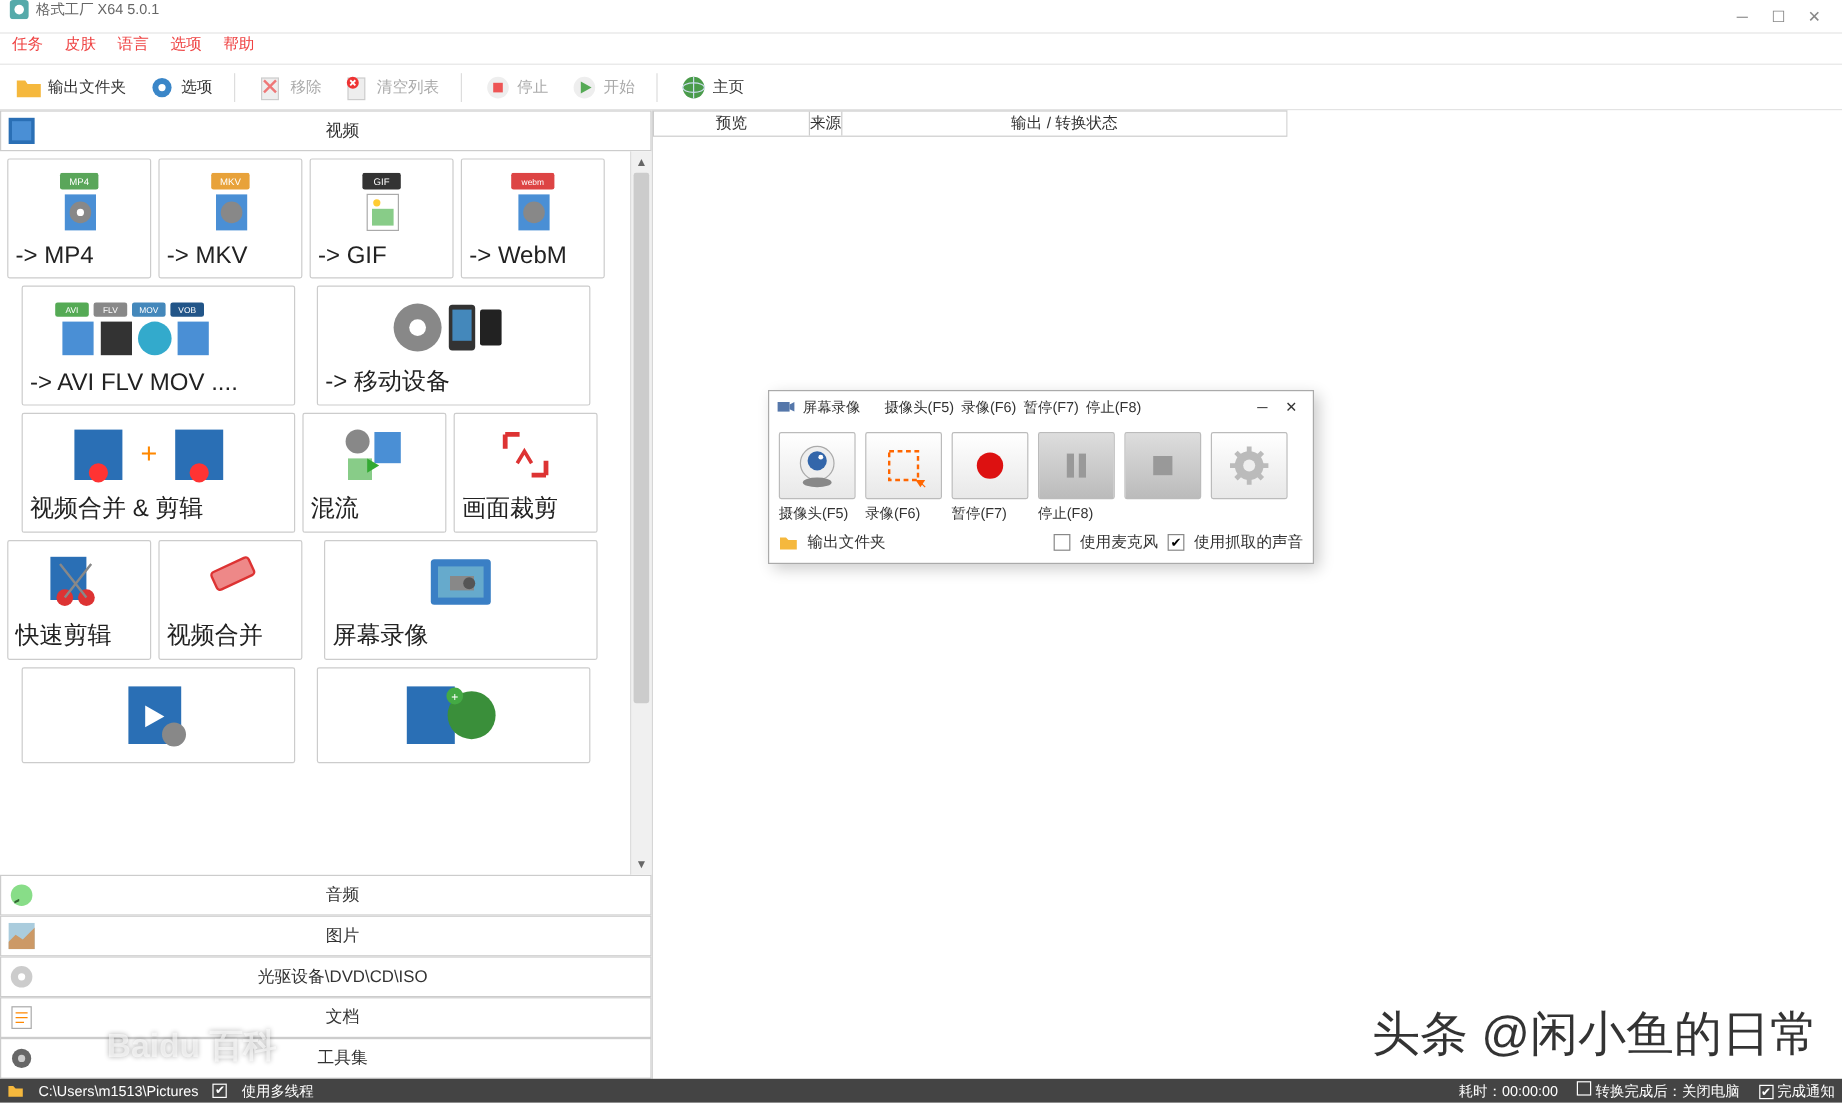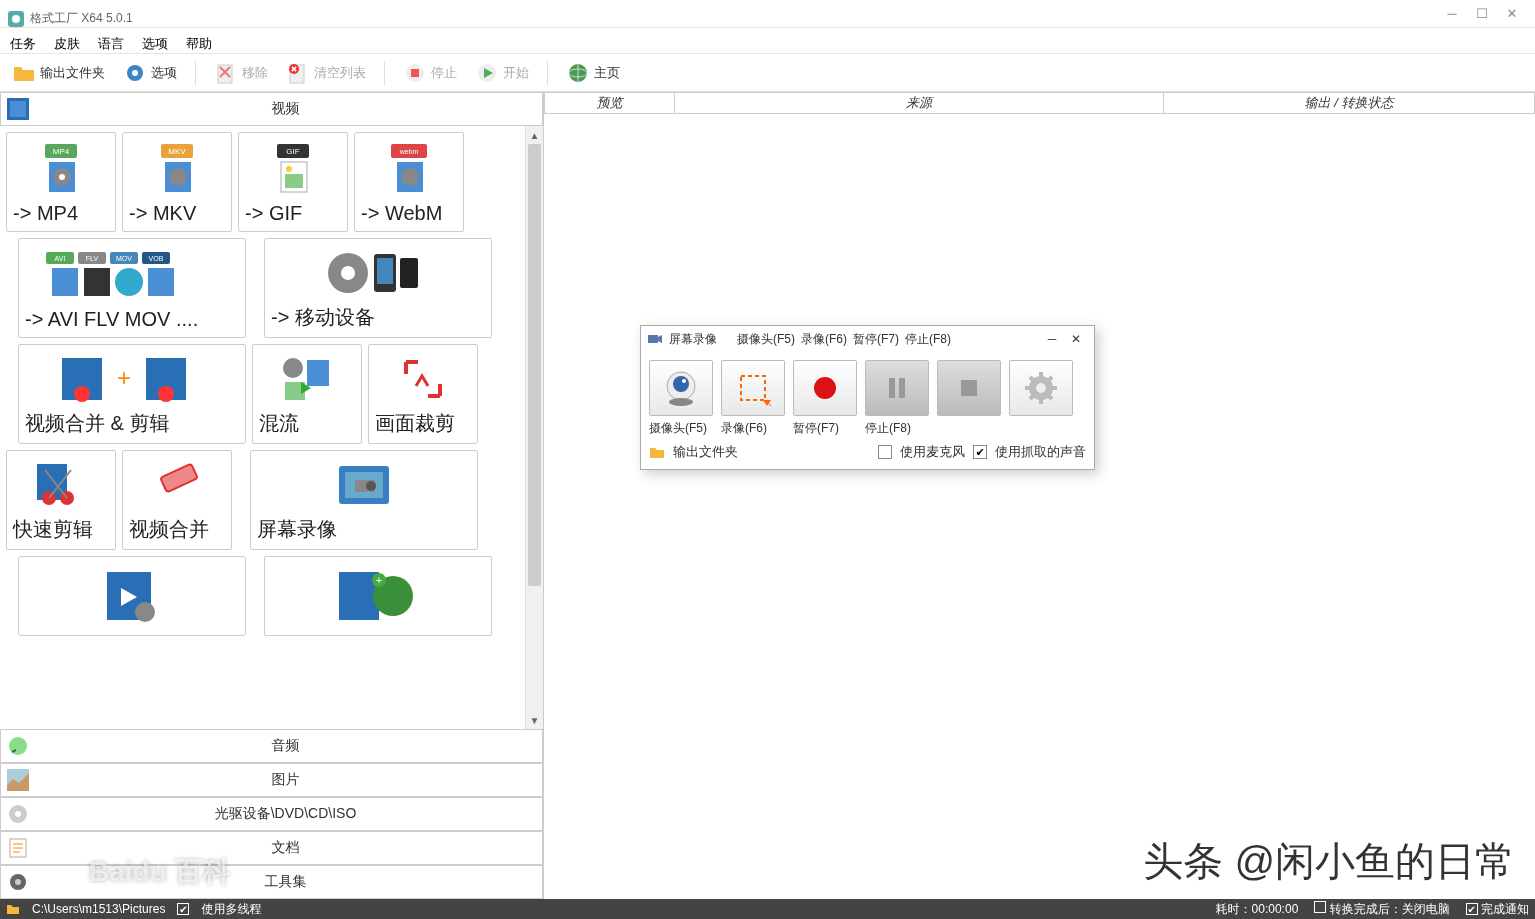--- a/index.html
+++ b/index.html
@@ -1,23 +1,23 @@
 <!DOCTYPE html>
 <html><head>
 <meta charset="utf-8">
 <style>
 * { box-sizing: border-box; margin: 0; padding: 0; font-family: "Microsoft YaHei", sans-serif; }
 body { width: 1535px; height: 919px; background: #fff; font-size: 13px; color: #333; position: relative; overflow: hidden; }
 
-.titlebar { height: 28px; background: #fff; display: flex; align-items: flex-end; padding: 0 8px; border-bottom: 1px solid #e5e5e5; }
+.titlebar { height: 28px; background: #fff; display: flex; align-items: flex-start; padding: 0 8px; border-bottom: 1px solid #e5e5e5; }
 .titlebar .icon { width: 16px; height: 16px; margin-right: 6px; }
 .titlebar .title { flex: 1; font-size: 12px; color: #666; }
 .titlebar .win-btn { width: 30px; height: 100%; display: flex; align-items: center; justify-content: center; color: #888; cursor: default; }
 
-.menubar { height: 26px; display: flex; align-items: flex-end; padding: 0 10px; gap: 18px; font-size: 13px; color: #000000; border-bottom: 1px solid #e5e5e5;}
+.menubar { height: 26px; display: flex; align-items: flex-start; padding: 0 10px; gap: 18px; font-size: 13px; color: #ef4444; border-bottom: 1px solid #e5e5e5;}
 .menubar span { cursor: default; }
 
 .toolbar { height: 38px; display: flex; align-items: center; padding: 0 8px; gap: 10px; border-bottom: 1px solid #ddd; }
 .toolbar .tb-btn { display: flex; align-items: center; gap: 4px; padding: 2px 4px; cursor: default; font-size: 13px; color: #333;}
 .toolbar .tb-btn.disabled { color: #aaa; }
 .toolbar .tb-sep { width: 1px; height: 24px; background: #ddd; margin: 0 4px; }
 .tb-icon { width: 24px; height: 24px; display: flex; align-items: center; justify-content: center; }
 
 .main { display: flex; height: calc(919px - 28px - 26px - 38px - 20px); }
 
@@ -25,28 +25,28 @@
 .cat-bar { height: 34px; border: 1px solid #ccc; margin: 0; display: flex; align-items: center; padding: 0 6px; background: #fff; cursor: default; }
 .cat-bar .cat-icon { width: 22px; height: 22px; margin-right: 6px; }
 .cat-bar .cat-label { flex: 1; text-align: center; font-size: 14px; }
 .grid-area { flex: 1; overflow: hidden; position: relative; display: flex; }
 .grid-scroll { flex: 1; overflow-y: hidden; padding: 6px; }
 .grid-scroll::-webkit-scrollbar { width: 18px; }
 .cells { display: flex; flex-wrap: wrap; gap: 6px; }
 .cell { border: 1px solid #ccc; border-radius: 2px; background: #fff; display: flex; flex-direction: column; padding: 6px; cursor: default; }
 .cell .thumb { flex: 1; display: flex; align-items: center; justify-content: center; }
 .cell .clabel { font-size: 20px; color: #222; padding-top: 4px; }
-.w1 { width: 110px; height: 100px; }
+.w1 { width: 120px; height: 100px; }
 .w2 { width: 228px; height: 100px; margin-left: 12px; }
 .scrollbar { width: 18px; background: #f0f0f0; display: flex; flex-direction: column; border-left: 1px solid #ddd;}
 .scrollbar .arrow { height: 18px; display:flex;align-items:center;justify-content:center;color:#666;font-size:10px;}
 .scrollbar .thumb-track{ flex:1; position:relative;}
 .scrollbar .sb-thumb { position:absolute; left:2px; right:2px; background:#ccc; border-radius:2px;}
 
-.right-panel { flex: 1; display: flex; flex-direction: column; font-style: italic; }
+.right-panel { flex: 1; display: flex; flex-direction: row; }
 .rp-header { height: 22px; display: flex; border: 1px solid #ccc; }
 .rp-header div { border-right: 1px solid #ccc; display: flex; align-items: center; justify-content: center; font-size: 13px; }
 .rp-body { flex: 1; background: #fff; position: relative; }
 
 .dialog { position: absolute; left: 640px; top: 325px; width: 455px; background: #fff; border: 1px solid #aaa; box-shadow: 4px 4px 12px rgba(0,0,0,0.2); }
 .dialog .dlg-title { height: 26px; display: flex; align-items: center; padding: 0 6px; font-size: 12px; }
 .dialog .dlg-title .dt-icon { width:16px; height:16px; margin-right:6px;}
 .dialog .dlg-title .dt-text { margin-right: 20px; }
 .dialog .dlg-title .dt-hints { display:flex; gap: 6px; font-size:12px; color:#333;}
 .dialog .dlg-title .spacer { flex:1;}

